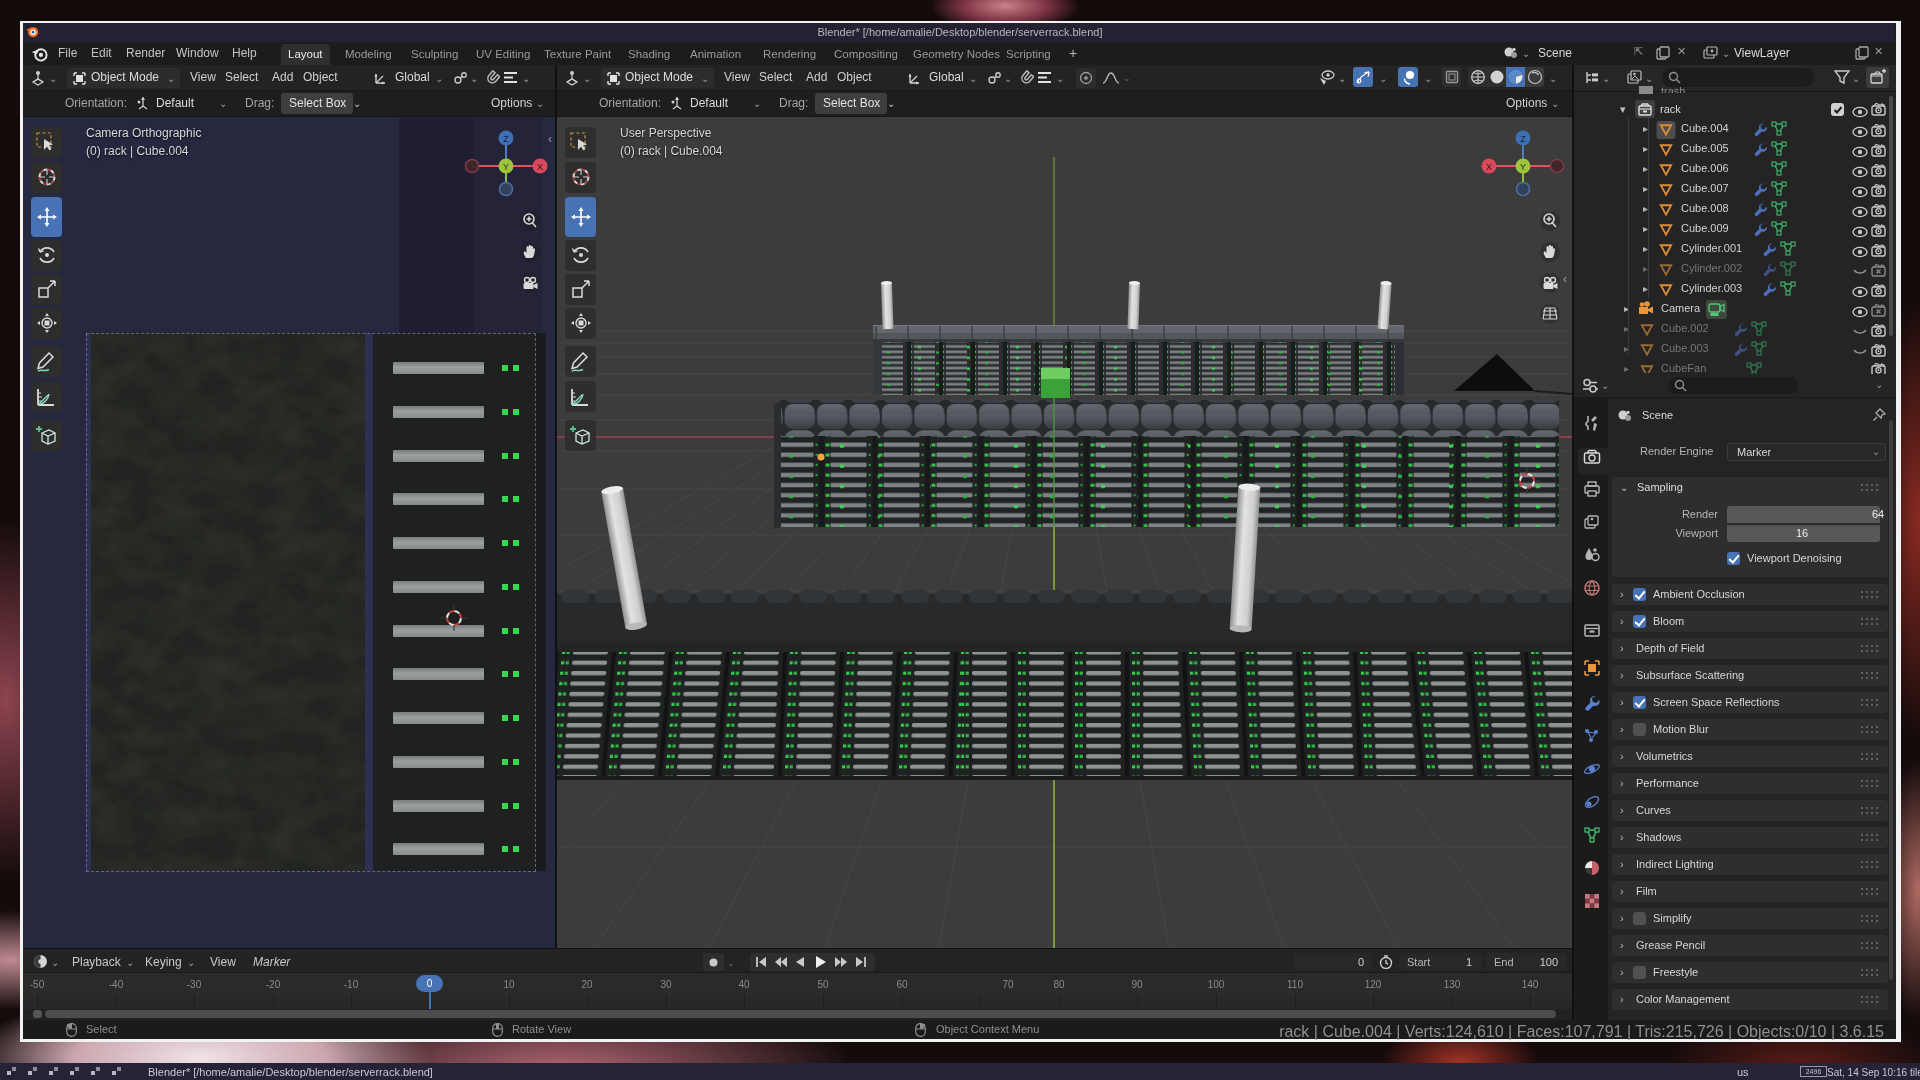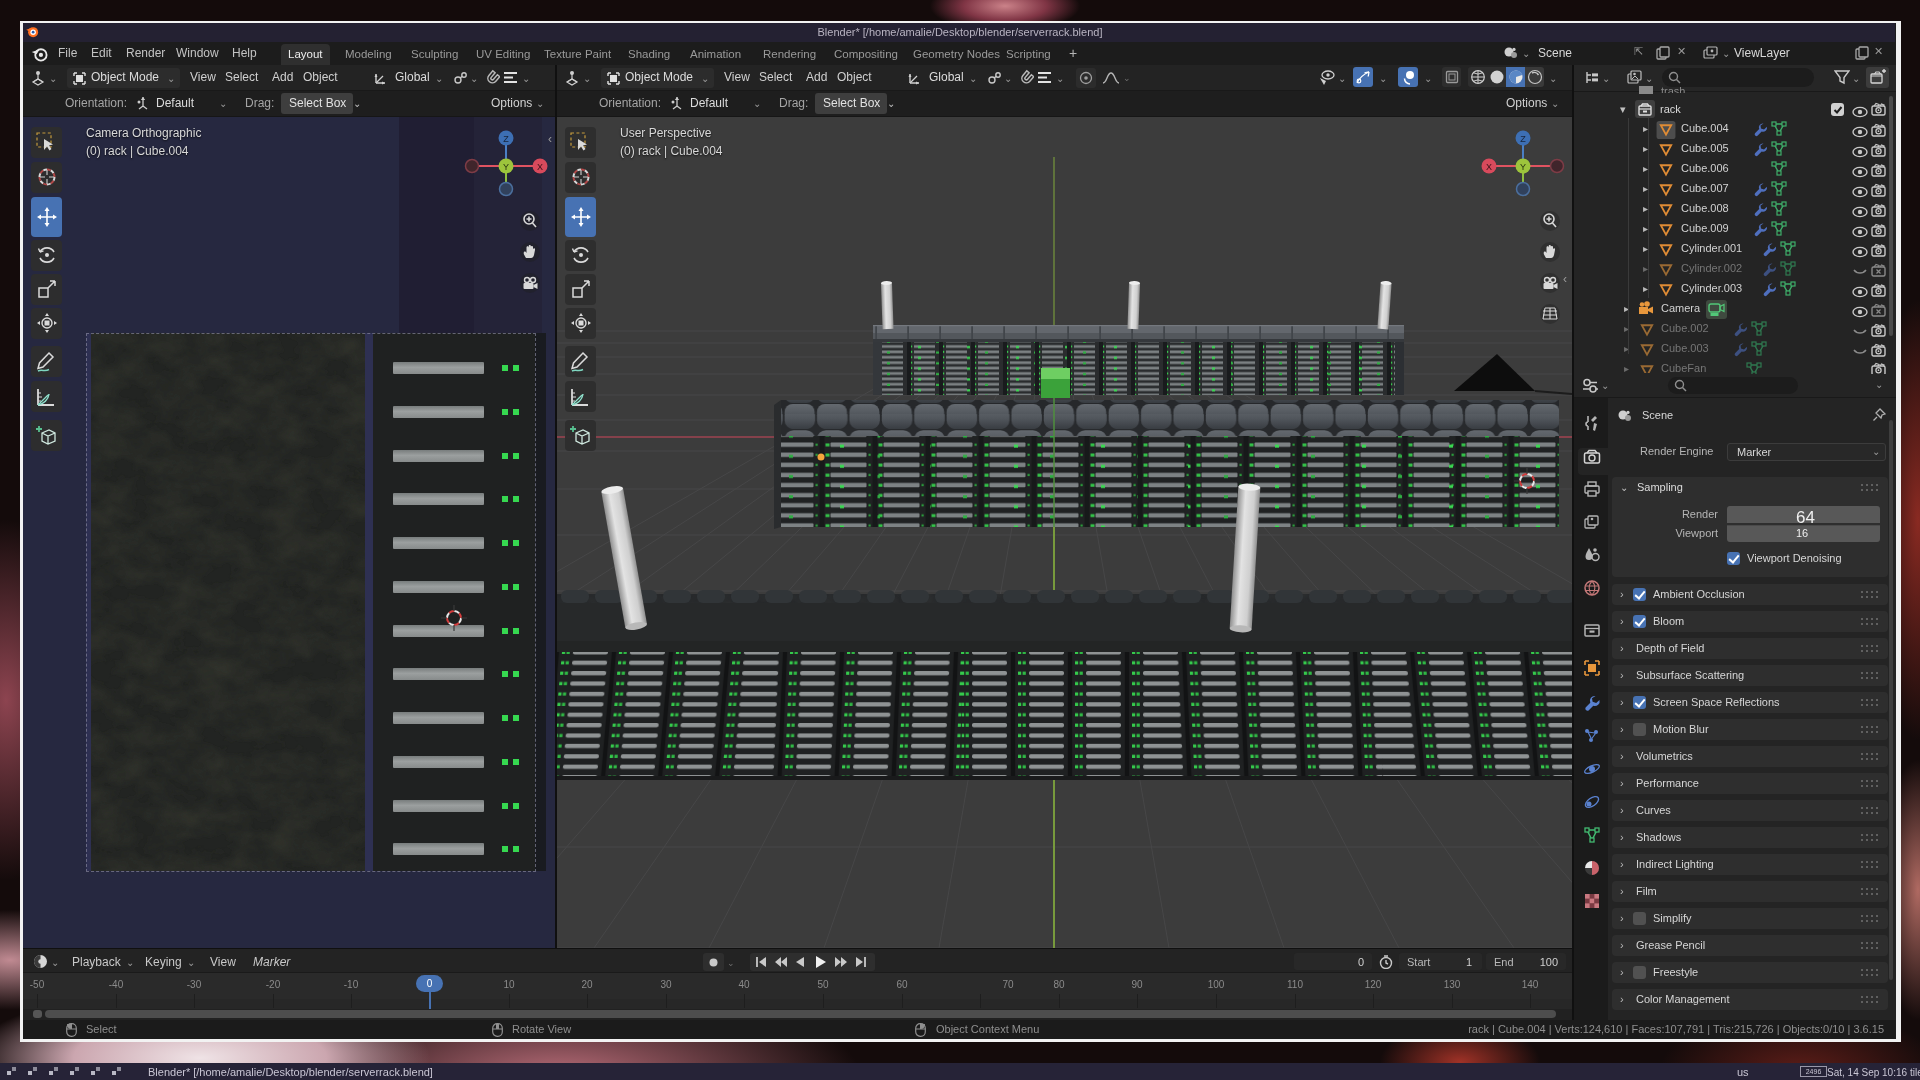--- a/index.html
+++ b/index.html
@@ -25,21 +25,21 @@
 .hdr1{position:absolute;height:26px;background:#232323;border-bottom:1px solid #191919}
 .hdr2{position:absolute;height:26px;background:#1e1e1e;border-bottom:1px solid #161616}
 .btn{position:absolute;background:#2c2c2c;border-radius:3px;font-size:12px;color:#d8d8d8}
 .vsep{position:absolute;background:#101010}
 .proprow{position:absolute;left:1612px;width:276px;height:21px;background:#2e2e2e;border-radius:4px;font-size:11px;color:#d6d6d6}
 .chk{position:absolute;width:13px;height:13px;border-radius:3px;background:#4772b3}
 .chk:after{content:"";position:absolute;left:4px;top:1px;width:4px;height:8px;border:solid #fff;border-width:0 2px 2px 0;transform:rotate(40deg)}
 .unchk{position:absolute;width:13px;height:13px;border-radius:3px;background:#515151}
 .grip{position:absolute;width:18px;height:8px;opacity:.55;background:radial-gradient(circle 1px at 2px 2px,#888 1px,transparent 1.2px) 0 0/5px 5px}
 .ruln{position:absolute;font-size:10px;color:#8b8b8b;transform:translateX(-50%)}
-.sbtext{position:absolute;font-size:11px;color:#8f8f8f}
+.sbtext{position:absolute;font-size:16px;color:#8f8f8f}
 .fld{position:absolute;background:#282828;border-radius:3px;font-size:11px;color:#cfcfcf;height:17px}
 </style></head><body>
 <div id="root">
 <div class="desk"></div>
 <div class="win"></div>
 <div class="titlebar"></div>
 <svg class="abs" style="left:25px;top:24px" width="15" height="15" viewBox="0 0 24 24">
       <circle cx="13" cy="13" r="8" fill="#ff7021"></circle>
       <circle cx="13" cy="13" r="4.4" fill="#fff"></circle>
       <circle cx="13" cy="13" r="2.2" fill="#2a5caa"></circle>
@@ -1193,21 +1193,21 @@
 <div class="abs" style="left:1640px;top:445px;font-size:11px;color:#b5b5b5;white-space:nowrap;">Render Engine</div>
 <div class="abs" style="left:1727px;top:443px;width:159px;height:18px;background:#282828;border-radius:3px;border:1px solid #3c3c3c"></div>
 <div class="abs" style="left:1737px;top:446px;font-size:11px;color:#d8d8d8;white-space:nowrap;">Marker</div>
 <div class="abs" style="left:1872px;top:446px;font-size:10px;color:#9a9a9a;white-space:nowrap;">⌄</div>
 <div class="abs" style="left:1612px;top:477px;width:276px;height:100px;background:#2e2e2e;border-radius:4px"></div>
 <div class="abs" style="left:1620px;top:482px;font-size:10px;color:#c0c0c0;white-space:nowrap;">⌄</div>
 <div class="abs" style="left:1637px;top:481px;font-size:11px;color:#dcdcdc;white-space:nowrap;">Sampling</div>
 <div class="grip" style="left:1860px;top:483px"></div>
 <div class="abs" style="left:1680px;top:508px;font-size:11px;color:#b5b5b5;white-space:nowrap;text-align:right;width:38px">Render</div>
 <div class="abs" style="left:1727px;top:506px;width:153px;height:17px;background:#585858;border-radius:3px 3px 0 0"></div>
-<div class="abs" style="left:1796px;top:508px;font-size:17px;color:#f0f0f0;white-space:nowrap;">64</div>
+<div class="abs" style="left:1872px;top:508px;font-size:11px;color:#f0f0f0;white-space:nowrap;">64</div>
 <div class="abs" style="left:1672px;top:527px;font-size:11px;color:#b5b5b5;white-space:nowrap;text-align:right;width:46px">Viewport</div>
 <div class="abs" style="left:1727px;top:525px;width:153px;height:17px;background:#585858;border-radius:0 0 3px 3px;border-top:1px solid #4a4a4a"></div>
 <div class="abs" style="left:1796px;top:527px;font-size:11px;color:#f0f0f0;white-space:nowrap;">16</div>
 <div class="chk" style="left:1727px;top:552px"></div>
 <div class="abs" style="left:1747px;top:552px;font-size:11px;color:#d6d6d6;white-space:nowrap;">Viewport Denoising</div>
 <div class="proprow" style="top:584px"></div>
 <div class="abs" style="left:1620px;top:588px;font-size:11px;color:#b9b9b9;white-space:nowrap;">›</div>
 <div class="chk" style="left:1633px;top:588px"></div>
 <div class="abs" style="left:1653px;top:588px;font-size:11px;color:#d6d6d6;white-space:nowrap;">Ambient Occlusion</div>
 <div class="grip" style="left:1860px;top:590px"></div>

